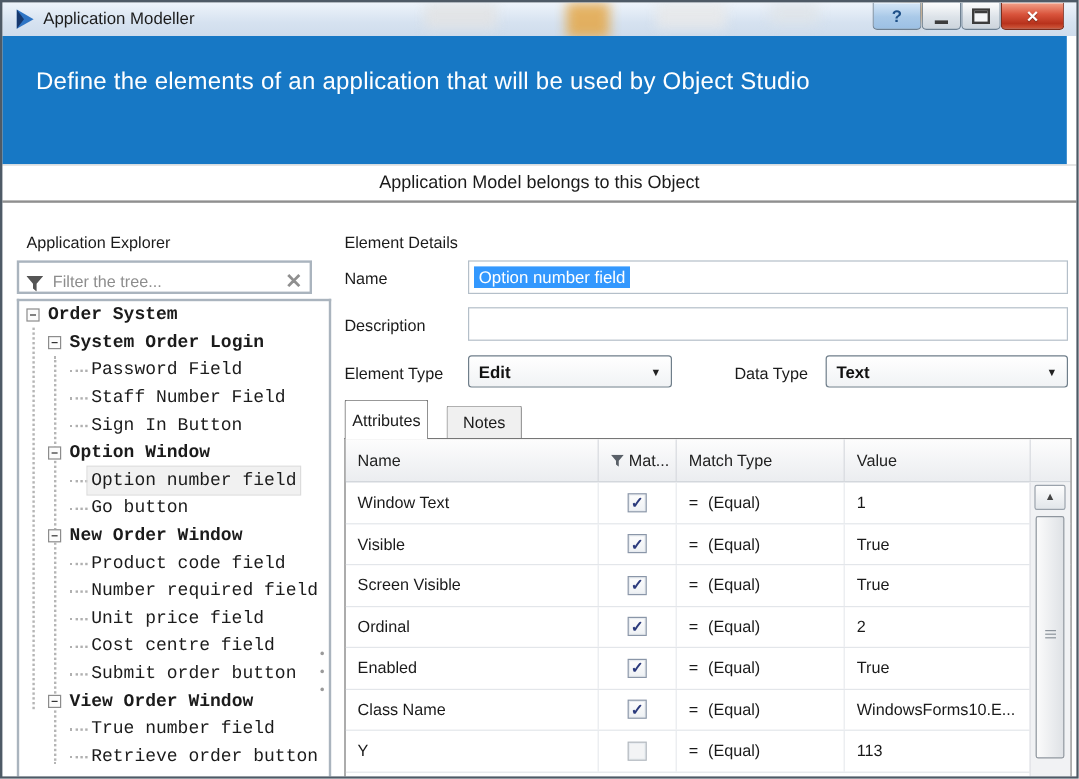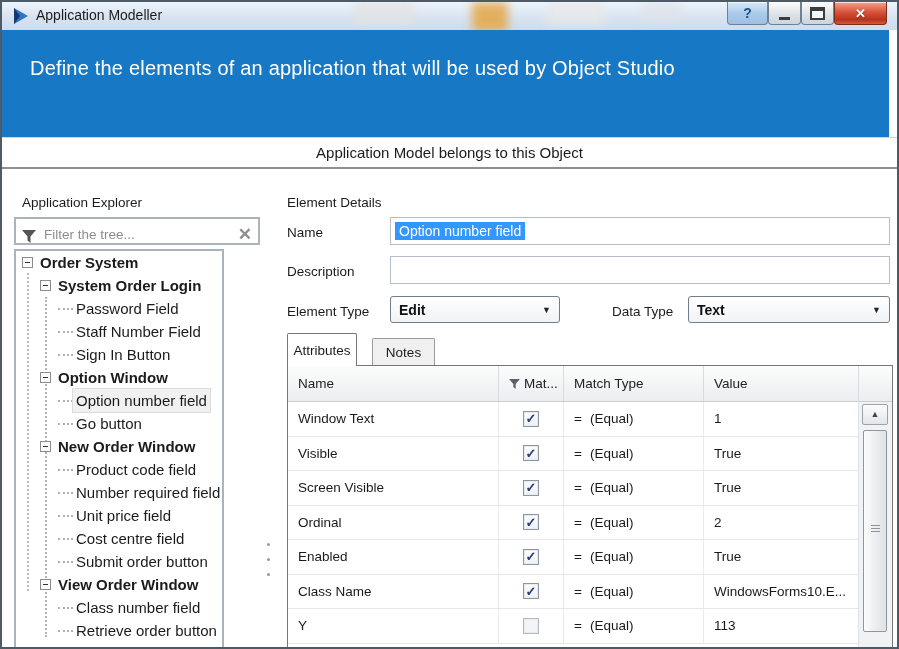--- a/index.html
+++ b/index.html
@@ -55,23 +55,23 @@
     display:flex;align-items:flex-end;
   }
   .funnel{margin:0 6px 0 6px;flex:0 0 auto;}
   .filter-input{
     flex:1;border:none;outline:none;font-family:"Liberation Sans",sans-serif;
     font-size:13.5px;color:#333;background:transparent;min-width:0;
   }
   .filter-input::placeholder{color:#8d8d8d;opacity:1;}
   .filter-clear{flex:0 0 auto;margin-right:6px;font-size:17px;font-weight:bold;color:#8f8f8f;line-height:1;cursor:default;}
   .tree{
-    position:absolute;left:12px;top:80px;width:210px;bottom:0;
+    position:absolute;left:12px;top:80px;width:262px;bottom:0;
     border:2px solid #aab4be;border-bottom:none;background:#fff;box-sizing:border-box;
-    overflow:hidden;font-size:15px;color:#1b1b1b;
+    overflow:hidden;font-size:15px;color:#1b1b1b;font-family:Liberation Mono, monospace;
   }
   .vline{position:absolute;width:0;border-left:2px dotted #b5b5b5;}
   .vline1{left:11px;top:22px;height:318px;}
   .vline2{left:29px;top:46px;height:340px;}
   .tree-item{position:relative;height:23px;line-height:23px;white-space:nowrap;}
   .tree-item .tlabel{position:absolute;top:0;}
   .tree-item.lvl0 .tlabel{left:24px;}
   .tree-item.lvl1 .tlabel{left:42px;text-align:center;}
   .tree-item.lvl2 .tlabel{left:60px;}
   .tree-item.bold .tlabel{font-weight:bold;}
@@ -256,21 +256,21 @@
       <div class="tree-item lvl2">
         <span class="dash"></span>
         <span class="tlabel">Submit order button</span>
       </div>
       <div class="tree-item lvl1 bold">
         <span class="expander"></span>
         <span class="tlabel">View Order Window</span>
       </div>
       <div class="tree-item lvl2">
         <span class="dash"></span>
-        <span class="tlabel">Class number field</span>
+        <span class="tlabel">True number field</span>
       </div>
       <div class="tree-item lvl2">
         <span class="dash"></span>
         <span class="tlabel">Retrieve order button</span>
       </div>
     </div>
 
   <div class="splitter">
       <i></i>
       <i></i>

